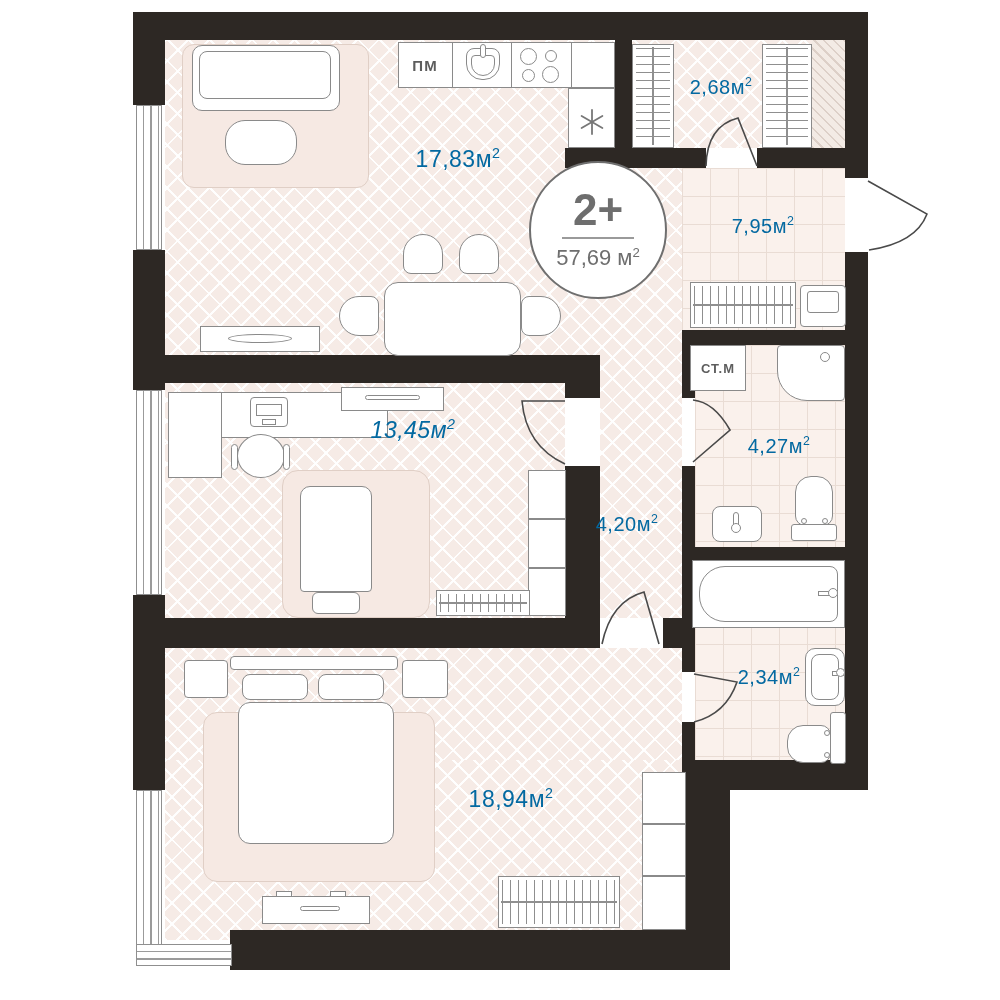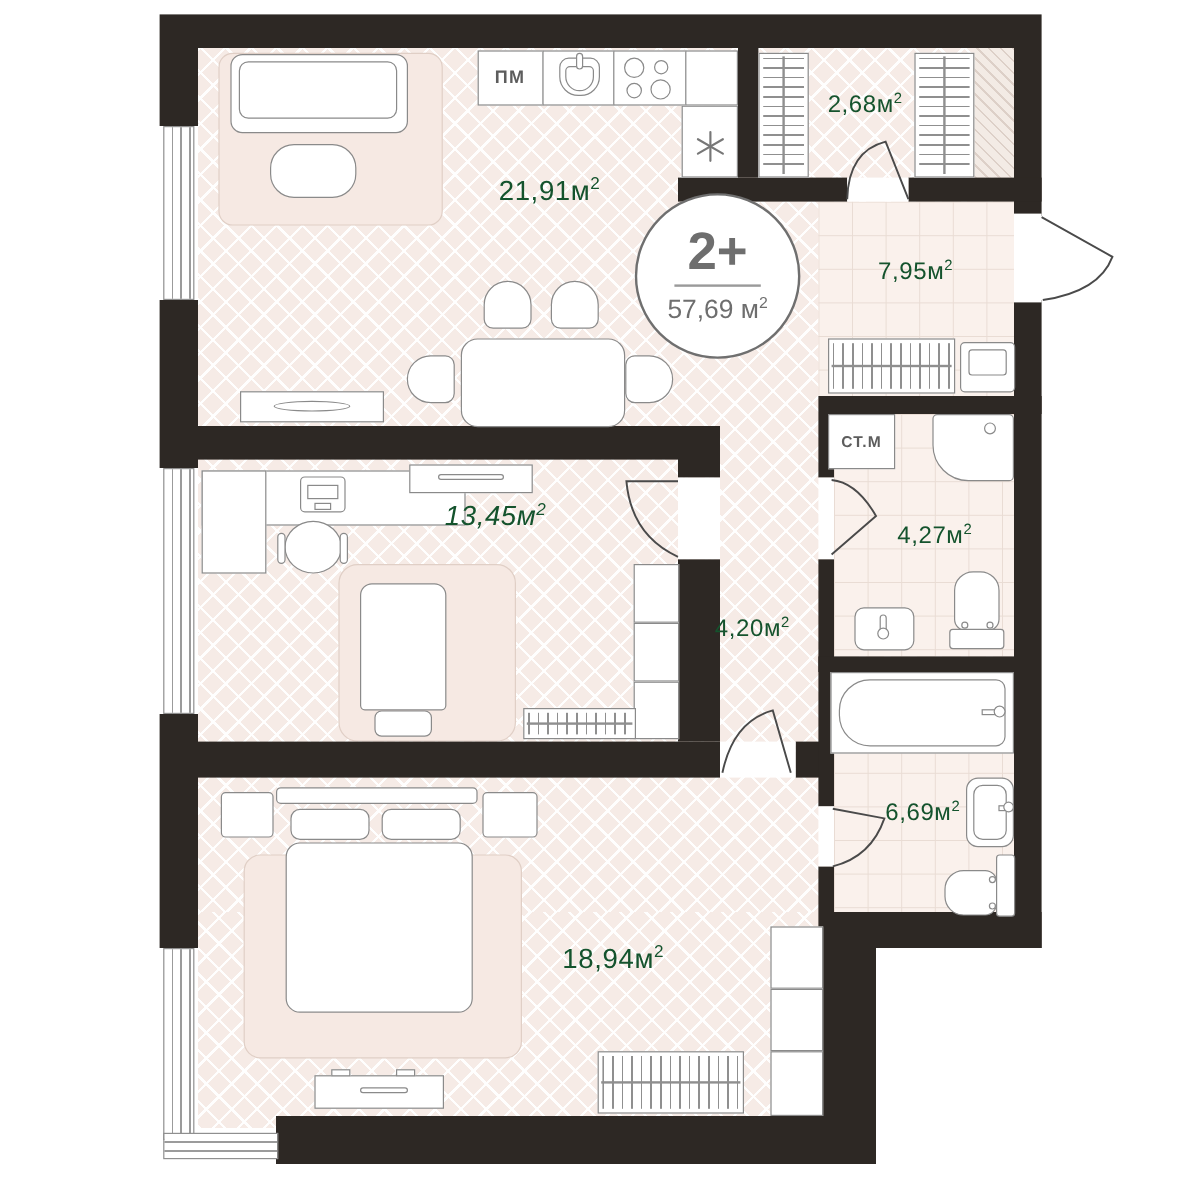--- a/index.html
+++ b/index.html
@@ -16,21 +16,21 @@
   .w{position:absolute;background:#fff;border:1.5px solid #8a8a8a;box-sizing:border-box;}
   .rug{position:absolute;background:#f6e9e3;border:1px solid #e0cfc6;border-radius:12px;}
   .window{position:absolute;background:repeating-linear-gradient(90deg,#fff 0 6px,#9b9b9b 6px 7.4px);border:1.5px solid #8f8f8f;box-sizing:border-box;}
   .windowh{position:absolute;background:repeating-linear-gradient(180deg,#fff 0 6px,#9b9b9b 6px 7.4px);border:1.5px solid #8f8f8f;box-sizing:border-box;}
   .opening{position:absolute;background:#fff;}
   .rack{position:absolute;background:#fff;border:1.5px solid #8a8a8a;box-sizing:border-box;}
   .rack .tv{position:absolute;inset:3px;background:repeating-linear-gradient(90deg,#8f8f8f 0 1.4px,transparent 1.4px 8px);}
   .rack .th{position:absolute;inset:3px;background:repeating-linear-gradient(180deg,#8f8f8f 0 1.4px,transparent 1.4px 8px);}
   .rack .sh{position:absolute;left:2px;right:2px;top:50%;height:1.4px;margin-top:-0.7px;background:#8f8f8f;}
   .rack .sv{position:absolute;top:2px;bottom:2px;left:50%;width:1.4px;margin-left:-0.7px;background:#8f8f8f;}
-  .lbl{position:absolute;color:#14532d;letter-spacing:.5px;white-space:nowrap;transform:translate(-50%,-50%);z-index:60;}
+  .lbl{position:absolute;color:#0369a1;letter-spacing:.5px;white-space:nowrap;transform:translate(-50%,-50%);z-index:60;}
   .lbl sup{font-size:.62em;}
   .lbl-lg{font-size:23px;}
   .lbl-sm{font-size:20px;}
   .tag{position:absolute;color:#5d5d5d;font-weight:bold;transform:translate(-50%,-50%);z-index:60;text-align:center;}
   .badge{position:absolute;left:529px;top:161px;width:134px;height:134px;background:#fff;border:2px solid #6f6f6f;border-radius:50%;
          display:flex;flex-direction:column;align-items:center;justify-content:center;z-index:70;}
   .badge .t1{font-size:44px;font-weight:600;color:#6e6e6e;line-height:1;}
   .badge .dv{width:72px;height:2px;background:#9a9a9a;margin:5px 0 6px;}
   .badge .t2{font-size:22px;color:#6e6e6e;}
   .badge .t2 sup{font-size:.6em;}
@@ -201,27 +201,27 @@
       <path d="M565,401 L522,401 Q526,446 565,464"></path>
       <path d="M659,644 L644,592 Q611,601 602,644"></path>
     </g>
     <g stroke="#777" stroke-width="1.8" stroke-linecap="round">
       <line x1="592" y1="110" x2="592" y2="134"></line>
       <line x1="592" y1="110" x2="592" y2="134" transform="rotate(60 592 122)"></line>
       <line x1="592" y1="110" x2="592" y2="134" transform="rotate(120 592 122)"></line>
     </g>
   </svg>
 
-  <div class="lbl lbl-lg" style="left:458px;top:159px;"><span>21,91</span><span>м</span><sup>2</sup></div>
+  <div class="lbl lbl-lg" style="left:458px;top:159px;"><span>17,83</span><span>м</span><sup>2</sup></div>
   <div class="lbl lbl-sm" style="left:721px;top:87px;"><span>2,68</span><span>м</span><sup>2</sup></div>
   <div class="lbl lbl-sm" style="left:763px;top:226px;"><span>7,95</span><span>м</span><sup>2</sup></div>
   <div class="lbl lbl-sm" style="left:779px;top:446px;text-align:center;"><span>4,27</span><span>м</span><sup>2</sup></div>
   <div class="lbl lbl-lg" style="left:413px;top:430px;font-style:italic;"><span>13,45</span><span>м</span><sup>2</sup></div>
   <div class="lbl lbl-sm" style="left:627px;top:524px;"><span>4,20</span><span>м</span><sup>2</sup></div>
-  <div class="lbl lbl-sm" style="left:769px;top:677px;"><span>6,69</span><span>м</span><sup>2</sup></div>
+  <div class="lbl lbl-sm" style="left:769px;top:677px;"><span>2,34</span><span>м</span><sup>2</sup></div>
   <div class="lbl lbl-lg" style="left:511px;top:799px;"><span>18,94</span><span>м</span><sup>2</sup></div>
 
   <div class="tag" style="left:425px;top:65px;font-size:15px;letter-spacing:1px;"><span>ПМ</span></div>
   <div class="tag" style="left:718px;top:368px;font-size:13px;letter-spacing:1px;"><span>СТ.М</span></div>
 
   <div class="badge">
     <div class="t1">2+</div>
     <div class="dv"></div>
     <div class="t2"><span>57,69</span><span> </span><span>м</span><sup>2</sup></div>
   </div>

